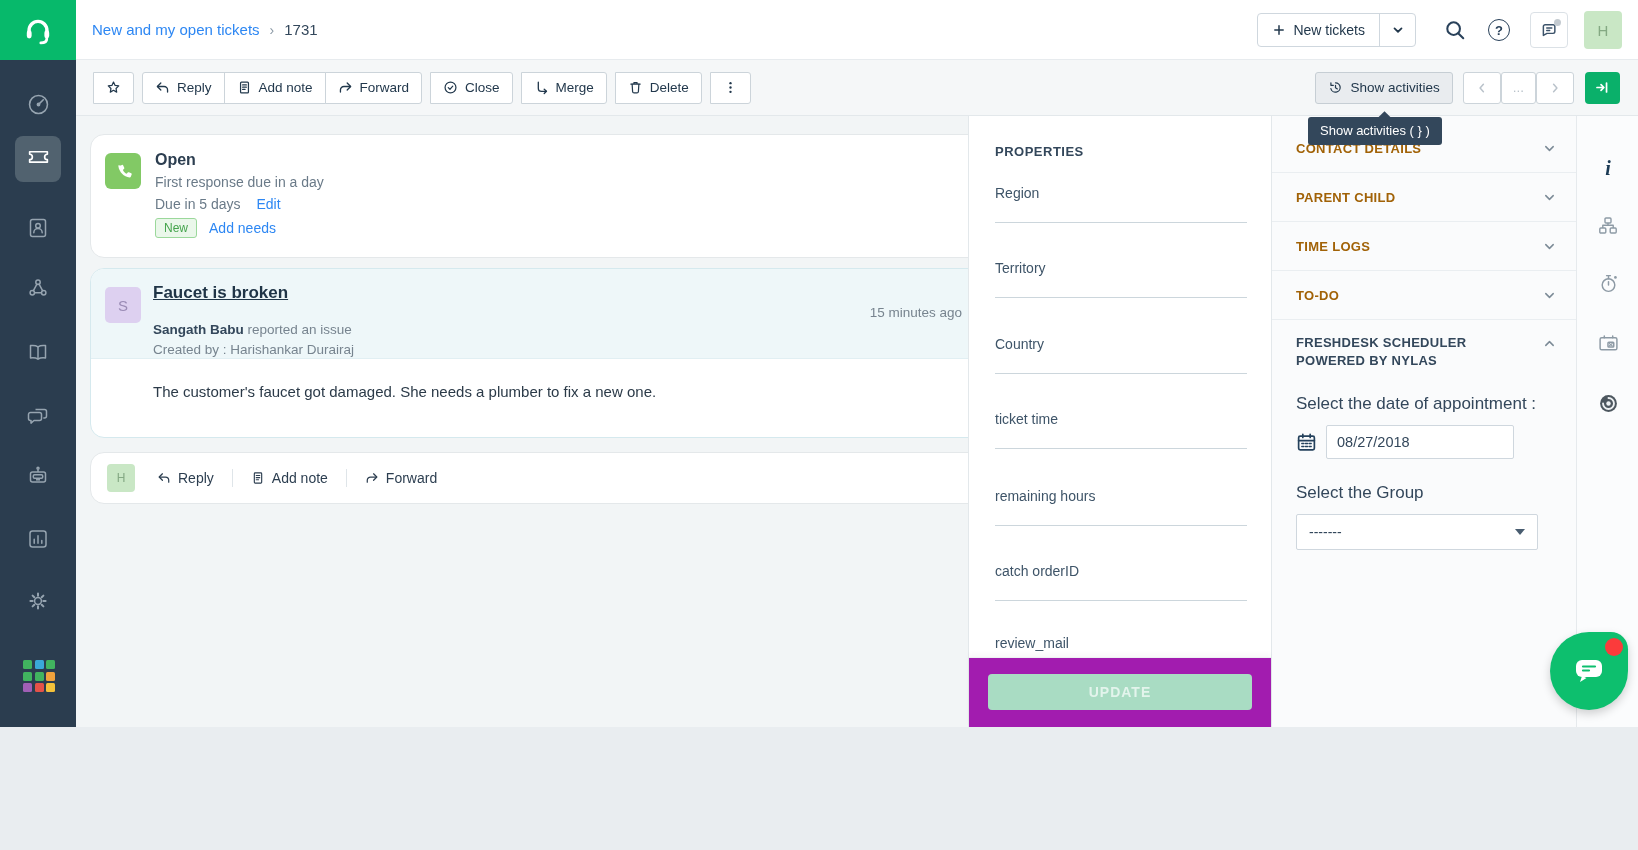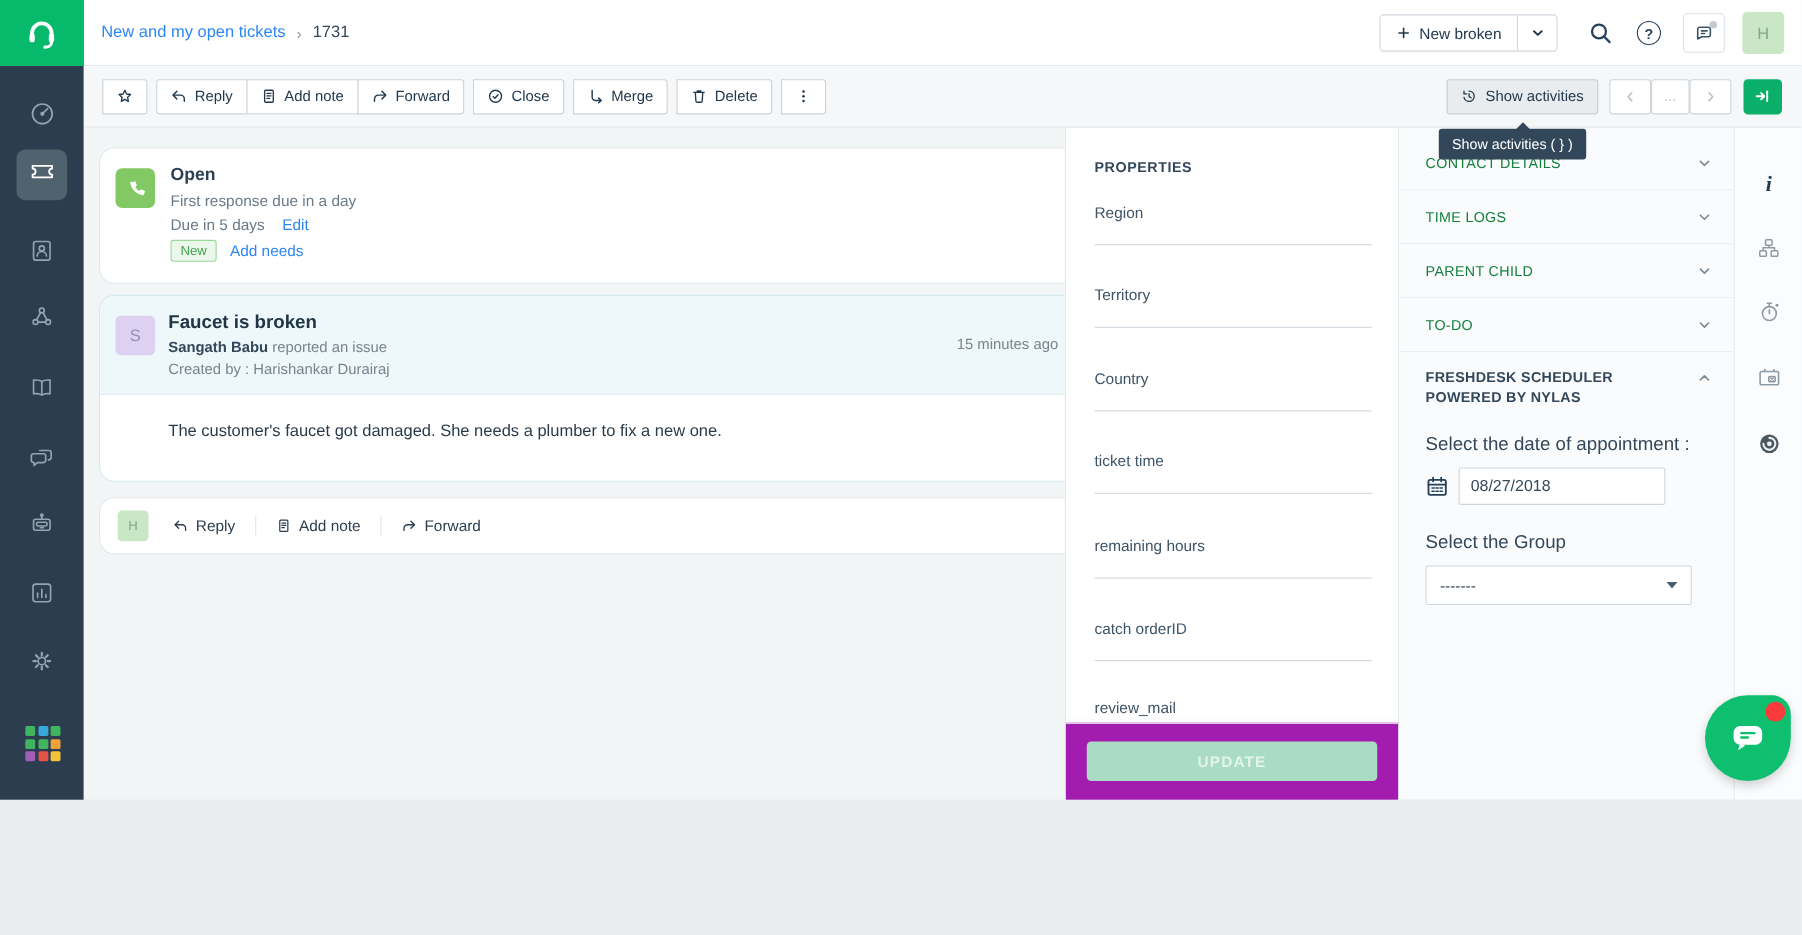--- a/index.html
+++ b/index.html
@@ -55,21 +55,21 @@
   .status-line { font-size:14px; color:#6a7a88; margin-bottom:6px; }
   .inline-link { color:#2d87f3; cursor:pointer; }
   .edit-link { margin-left:12px; }
   .tag-row { display:flex; align-items:center; gap:12px; margin-top:4px; }
   .tag-new { font-size:12px; color:#44a44c; background:#eaf7ea; border:1px solid #9bd89b; border-radius:3px; padding:2px 8px; }
   .add-tags { font-size:14px; }
 
   .conv-card { top:152px; height:170px; border-color:#d5e9ee; overflow:hidden; }
   .conv-head { height:90px; background:#eef7f9; border-bottom:1px solid #e1eff3; padding:14px 16px 0 14px; display:flex; }
   .avatar-s { width:36px; height:36px; border-radius:5px; background:#ddd0f0; color:#9a8bb5; font-size:15px; display:flex; align-items:center; justify-content:center; flex:none; margin:4px 12px 0 0; }
-  .conv-subject { font-size:17px; font-weight:bold; color:#203547; margin-bottom:5px; }
+  .conv-subject { font-size:17px; font-weight:bold; color:#203547; margin-bottom:19px;text-decoration:underline; }
   .conv-meta { font-size:13.5px; color:#77848f; margin-bottom:5px; }
   .conv-author { color:#33475b; font-weight:bold; }
   .conv-right { position:absolute; right:14px; top:36px; display:flex; align-items:center; gap:14px; }
   .conv-time { font-size:13.5px; color:#77848f; }
   .kebab-sm { background:none; border:none; color:#5f6f7c; cursor:pointer; display:flex; }
   .conv-body { padding:24px 16px 0 62px; font-size:15px; color:#2b3a48; }
 
   .reply-card { top:336px; height:52px; display:flex; align-items:center; padding:0 16px; }
   .avatar-h-sm { width:28px; height:28px; border-radius:4px; background:#c9e7c5; color:#84a983; font-size:12px; display:flex; align-items:center; justify-content:center; margin-right:22px; }
   .rb-link { display:inline-flex; align-items:center; gap:7px; font-size:14px; color:#2c3e50; background:none; border:none; cursor:pointer; font-family:inherit; }
@@ -80,21 +80,21 @@
   .props-title { position:absolute; left:26px; top:28px; font-size:13px; font-weight:bold; letter-spacing:.5px; color:#33475b; }
   .prop-field { position:absolute; left:26px; right:24px; }
   .prop-label { font-size:14px; color:#3e5468; }
   .prop-line { height:1px; background:#ccd6dc; margin-top:21px; }
   .props-footer { position:absolute; left:0; right:0; bottom:0; height:70px; background:#a21caf; border-top:1px solid #eef1f3; box-shadow:0 -3px 5px rgba(0,0,0,.03); display:flex; align-items:flex-start; justify-content:center; }
   .update-btn { margin-top:16px; width:264px; height:36px; background:#a9dcc3; color:#e3f4ec; border:none; border-radius:4px; font-size:14px; font-weight:bold; letter-spacing:1px; cursor:pointer; font-family:inherit; }
 
   
   .right-panel { position:absolute; left:1272px; top:116px; width:304px; height:611px; background:#fafbfc; padding-top:8px; }
   .rp-row { height:49px; display:flex; align-items:center; justify-content:space-between; padding:0 20px 0 24px; border-bottom:1px solid #eaeef1; cursor:pointer; }
-  .rp-label { font-size:13px; font-weight:normal; letter-spacing:.3px; color:#15803d; }
+  .rp-label { font-size:13px; font-weight:bold; letter-spacing:.3px; color:#a16207; }
   .chev { color:#7b8a96; display:flex; }
   .scheduler { padding:14px 20px 0 24px; }
   .sched-head { display:flex; justify-content:space-between; align-items:flex-start; cursor:pointer; }
   .sched-title { font-size:13px; font-weight:bold; letter-spacing:.3px; color:#33475b; line-height:18px; width:200px; }
   .sched-label { font-size:17px; color:#33475b; margin-top:24px; }
   .date-row { display:flex; align-items:center; gap:9px; margin-top:11px; }
   .cal-ic { color:#24415c; display:flex; }
   .date-input { width:188px; height:34px; border:1px solid #cfd7de; border-radius:2px; padding:0 10px; font-size:14.5px; color:#33475b; font-family:inherit; background:#fff; }
   .group-select { margin-top:11px; width:242px; height:36px; border:1px solid #cfd7de; border-radius:2px; background:#fff; display:flex; align-items:center; justify-content:space-between; padding:0 12px; font-size:14px; color:#33475b; cursor:pointer; }
   .sel-caret { width:0; height:0; border-left:5px solid transparent; border-right:5px solid transparent; border-top:6px solid #495d70; }
@@ -222,21 +222,21 @@
       <span class="crumb-current">1731</span>
     </nav>
     <div class="topbar-right">
       <div class="split-btn" style="margin-right:28px">
         <div class="split-main">
           <span style="display:flex">
             <svg width="14" height="14" viewBox="0 0 16 16" fill="none" stroke="currentColor" stroke-width="1.7" stroke-linecap="round">
                 <path d="M8 3.2v9.6M3.2 8h9.6"></path>
               </svg>
           </span>
-          <span>New broken</span>
+          <span>New tickets</span>
         </div>
         <div class="split-caret">
           <span style="display:flex">
             <svg width="14" height="14" viewBox="0 0 16 16" fill="none" stroke="currentColor" stroke-width="2" stroke-linecap="round" stroke-linejoin="round">
                 <path d="M4 6.2 8 10l4-3.8"></path>
               </svg>
           </span>
         </div>
       </div>
       <button class="icon-btn" style="margin-right:22px">
@@ -510,29 +510,29 @@
   <section class="right-panel">
     <div class="rp-row">
       <span class="rp-label">CONTACT DETAILS</span>
       <span class="chev">
         <svg width="13" height="13" viewBox="0 0 14 14" fill="none" stroke="currentColor" stroke-width="1.6" stroke-linecap="round" stroke-linejoin="round">
             <path d="M3 5l4 4 4-4"></path>
           </svg>
       </span>
     </div>
     <div class="rp-row">
-      <span class="rp-label">TIME LOGS</span>
+      <span class="rp-label">PARENT CHILD</span>
       <span class="chev">
         <svg width="13" height="13" viewBox="0 0 14 14" fill="none" stroke="currentColor" stroke-width="1.6" stroke-linecap="round" stroke-linejoin="round">
             <path d="M3 5l4 4 4-4"></path>
           </svg>
       </span>
     </div>
     <div class="rp-row">
-      <span class="rp-label">PARENT CHILD</span>
+      <span class="rp-label">TIME LOGS</span>
       <span class="chev">
         <svg width="13" height="13" viewBox="0 0 14 14" fill="none" stroke="currentColor" stroke-width="1.6" stroke-linecap="round" stroke-linejoin="round">
             <path d="M3 5l4 4 4-4"></path>
           </svg>
       </span>
     </div>
     <div class="rp-row">
       <span class="rp-label">TO-DO</span>
       <span class="chev">
         <svg width="13" height="13" viewBox="0 0 14 14" fill="none" stroke="currentColor" stroke-width="1.6" stroke-linecap="round" stroke-linejoin="round">

